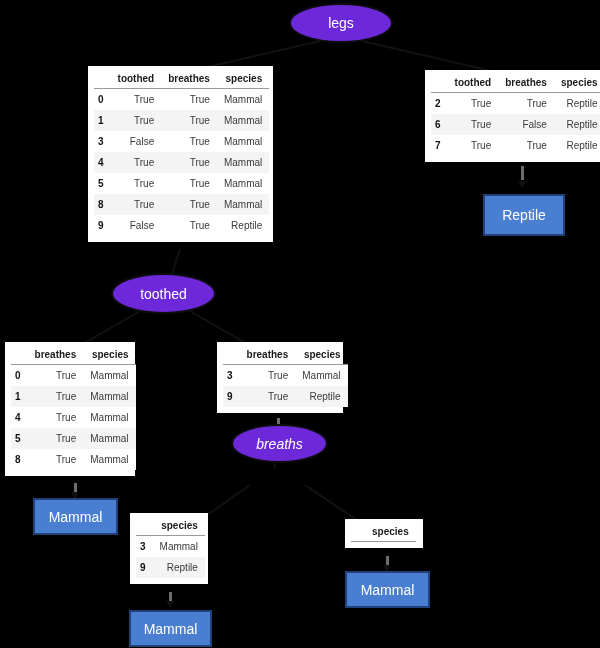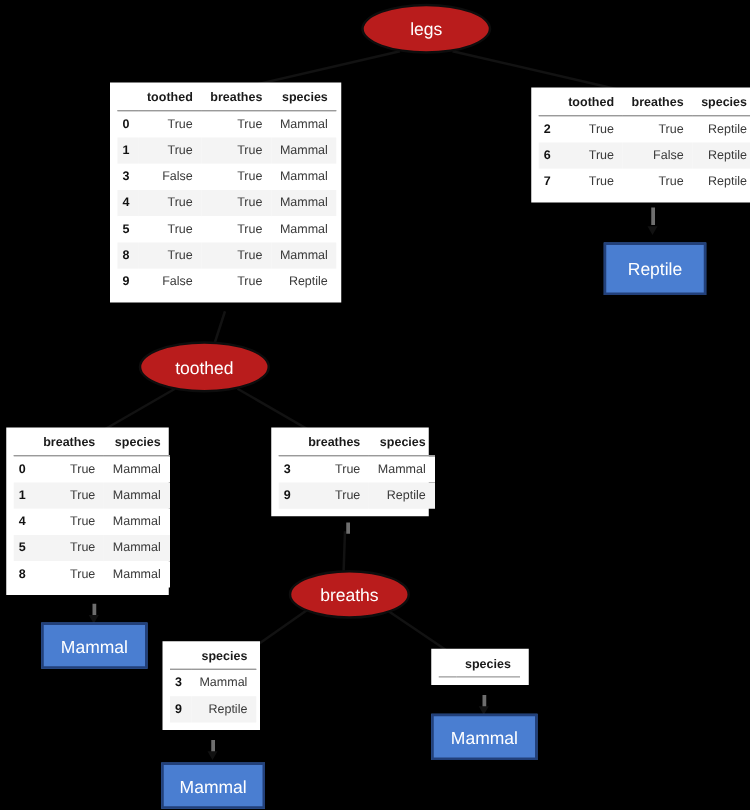--- a/index.html
+++ b/index.html
@@ -56,21 +56,21 @@
   .df tbody tr:nth-child(even) {
     background: #f4f4f4;
   }
   .df tbody tr:nth-child(odd) {
     background: #ffffff;
   }
 
   
   .ellipse {
     position: absolute;
-    background: #b91c1c;
+    background: #6d28d9;
     border: 2px solid #0d0d0d;
     border-radius: 50%;
     color: #ffffff;
     font-family: "Liberation Sans", sans-serif;
     font-size: 14px;
     display: flex;
     align-items: center;
     justify-content: center;
     box-sizing: border-box;
   }
@@ -294,21 +294,21 @@
           <td class="idx">9</td>
           <td>True</td>
           <td>Reptile</td>
         </tr>
       </tbody>
     </table>
   </div>
 
   <div class="stub" style="left:277px; top:418px; height:9px;"></div>
 
-  <div class="ellipse" style="left:231px; top:456px; width:97px; height:39px;">
+  <div class="ellipse" style="left:231px; top:424px; width:97px; height:39px;font-style:italic;">
     <span>breaths</span>
   </div>
 
   <div class="df" style="left:130px; top:513px; width:78px;">
     <table>
       <thead>
         <tr>
           <th class="idxh"></th>
           <th>species</th>
         </tr>

